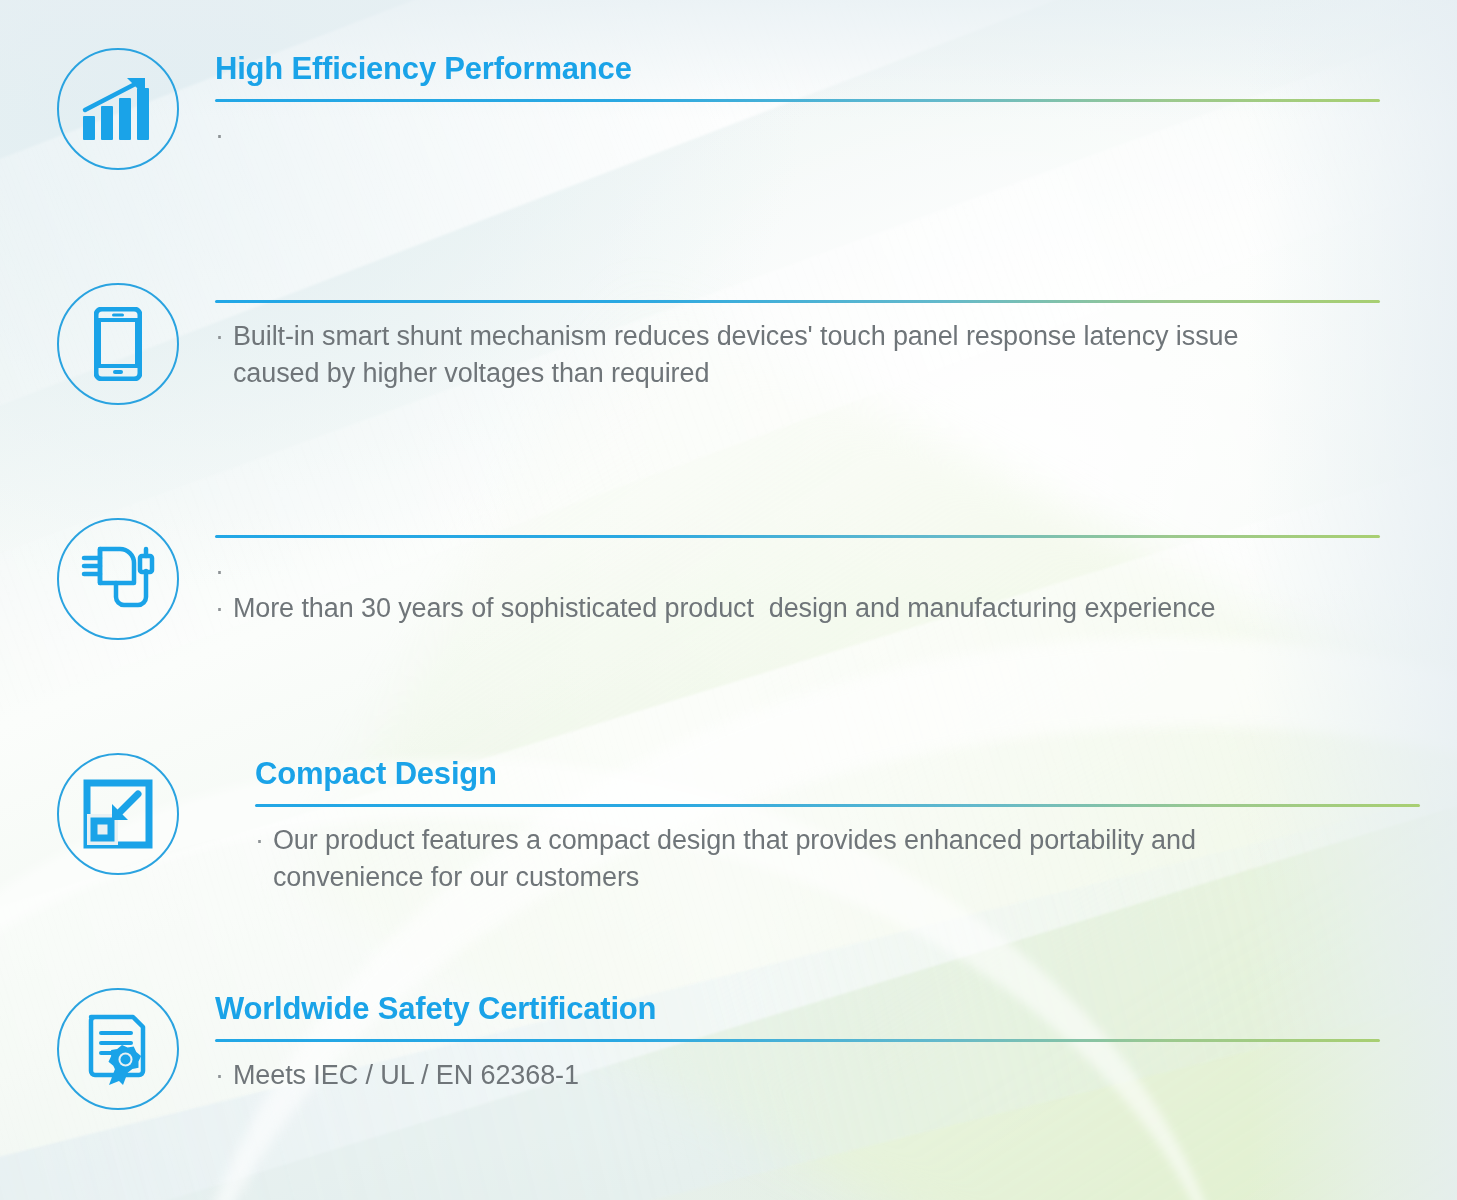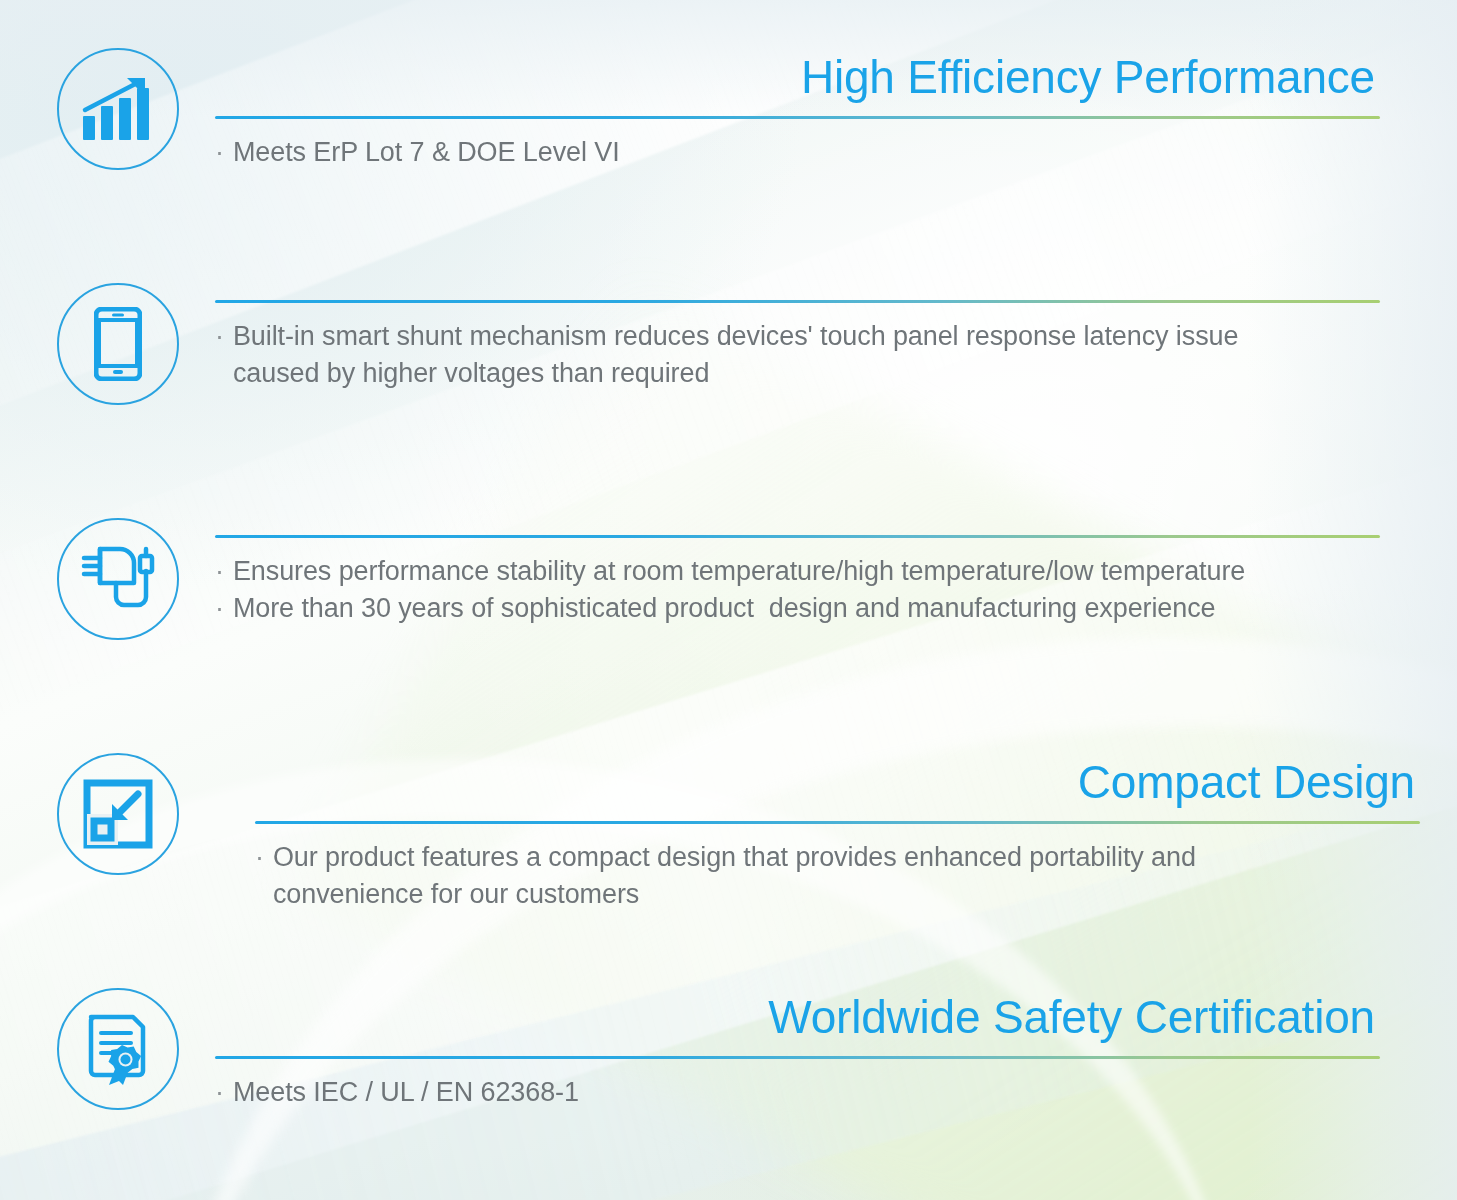--- a/index.html
+++ b/index.html
@@ -109,26 +109,25 @@
   }
   .icon-wrap svg { display:block; }
 
   .feature-body {
     margin-left:36px;
     width:1160px;
     padding-top:4px;
   }
   .feature-title {
     color:#1aa3e8;
-    font-size:46px;
-    font-weight:normal;
+    font-size:31px;
+    font-weight:bold;
     letter-spacing:-0.2px;
     line-height:1.1;
     white-space:nowrap;
-    text-align:right;
   }
   .rule {
     height:3px;
     margin-top:13px;
     background:linear-gradient(90deg,#22a7e6 0%, #2aa8e2 35%, #63b9cc 62%, #9cc98e 82%, #a8cf72 100%);
     border-radius:2px;
   }
   .bullets {
     margin-top:15px;
   }
@@ -193,21 +192,20 @@
           <path d="M4 34 L60 5" stroke="#1aa3e8" stroke-width="4.5" stroke-linecap="round"></path>
           <path d="M46 2 L64 2 L64 20 Z" fill="#1aa3e8"></path>
         </svg>
       </div>
       <div class="feature-body">
         <div class="feature-title">High Efficiency Performance</div>
         <div class="rule"></div>
         <div class="bullets">
           <div class="bullet">
             <span class="dot">·</span>
-            <span class="txt">Meets ErP Lot 7 &amp; DOE Level VI</span>
           </div>
         </div>
       </div>
     </div>
 
     <div class="feature" id="f2">
       <div class="icon-wrap">
         <svg width="48" height="74" viewBox="0 0 48 74" fill="none">
           <rect x="2" y="2" width="44" height="70" rx="6" stroke="#1aa3e8" stroke-width="5"></rect>
           <rect x="9" y="13" width="30" height="46" fill="none" stroke="#1aa3e8" stroke-width="0"></rect>
@@ -240,21 +238,20 @@
           <path d="M40 42 V56 a8 8 0 0 0 8 8 H62 a8 8 0 0 0 8 -8 V30"></path>
           <rect x="64" y="15" width="12" height="16" rx="2"></rect>
           <path d="M70 8 V15"></path>
         </svg>
       </div>
       <div class="feature-body">
         <div class="rule"></div>
         <div class="bullets">
           <div class="bullet">
             <span class="dot">·</span>
-            <span class="txt">Ensures performance stability at room temperature/high temperature/low temperature</span>
           </div>
           <div class="bullet">
             <span class="dot">·</span>
             <span class="txt">More than 30 years of sophisticated product  design and manufacturing experience</span>
           </div>
         </div>
       </div>
     </div>
 
     <div class="feature" id="f4">

